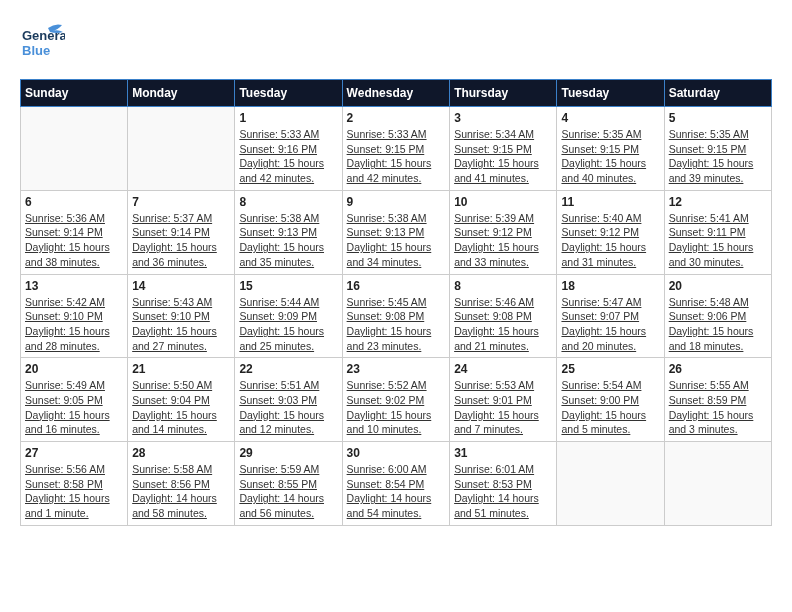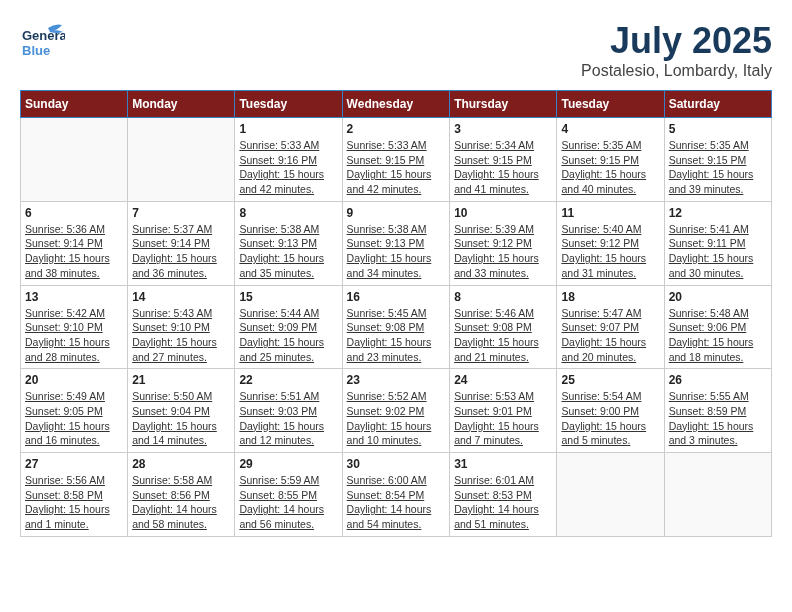--- a/index.html
+++ b/index.html
@@ -27,21 +27,21 @@
     .subtitle {
       font-size: 16px;
       color: #444;
     }
     .calendar {
       width: 100%;
       border-collapse: collapse;
       font-size: 11px;
     }
     .calendar th {
-      background-color: #7f1d1d;
+      background-color: #0f172a;
       color: white;
       padding: 6px 4px;
       text-align: left;
       font-size: 12px;
       border: 1px solid #3a80c9;
     }
     .calendar td {
       border: 1px solid #ccc;
       vertical-align: top;
       padding: 4px;
@@ -78,24 +78,20 @@
   <div class="logo-container">
     <div>
       <svg width="45" height="45" viewBox="0 0 45 45">
 
         <text x="2" y="20" font-size="13" font-weight="bold" fill="#1a3a5c">General</text>
         <text x="2" y="35" font-size="13" font-weight="bold" fill="#4a90d9">Blue</text>
 
         <path d="M28 8 Q35 3 42 5 Q38 10 32 11 Q38 9 43 12 Q37 14 30 12 Z" fill="#4a90d9"></path>
       </svg>
     </div>
-  </div>
-  <div class="title-block">
-    <div class="month-title">July 2025</div>
-    <div class="subtitle">Postalesio, Lombardy, Italy</div>
   </div>
 </div>
 
 <table class="calendar">
   <thead>
     <tr>
     <th>Sunday</th>
         <th>Monday</th>
         <th>Tuesday</th>
         <th>Wednesday</th>

